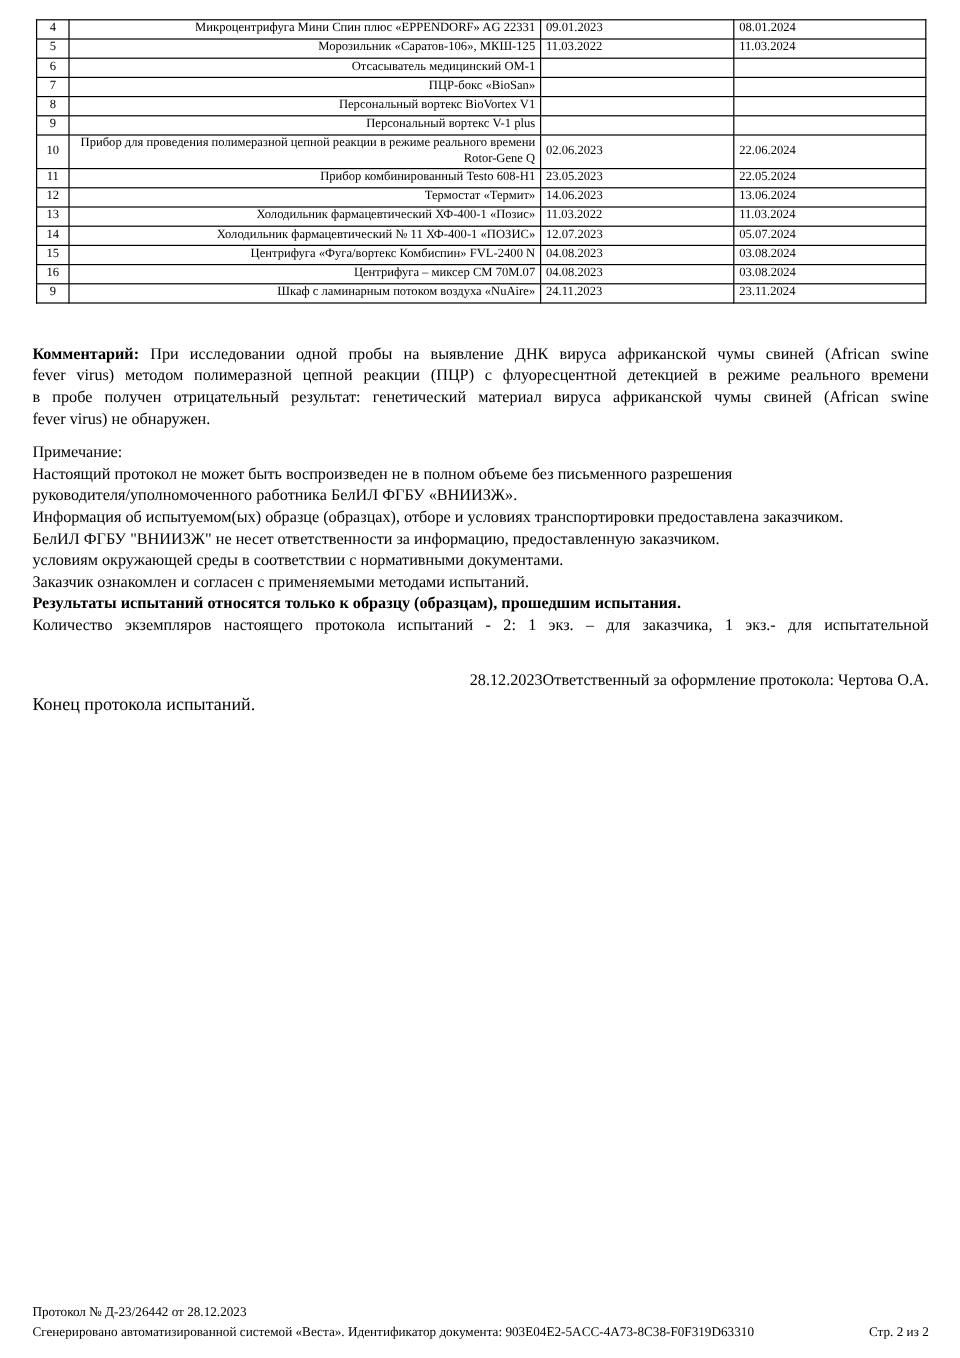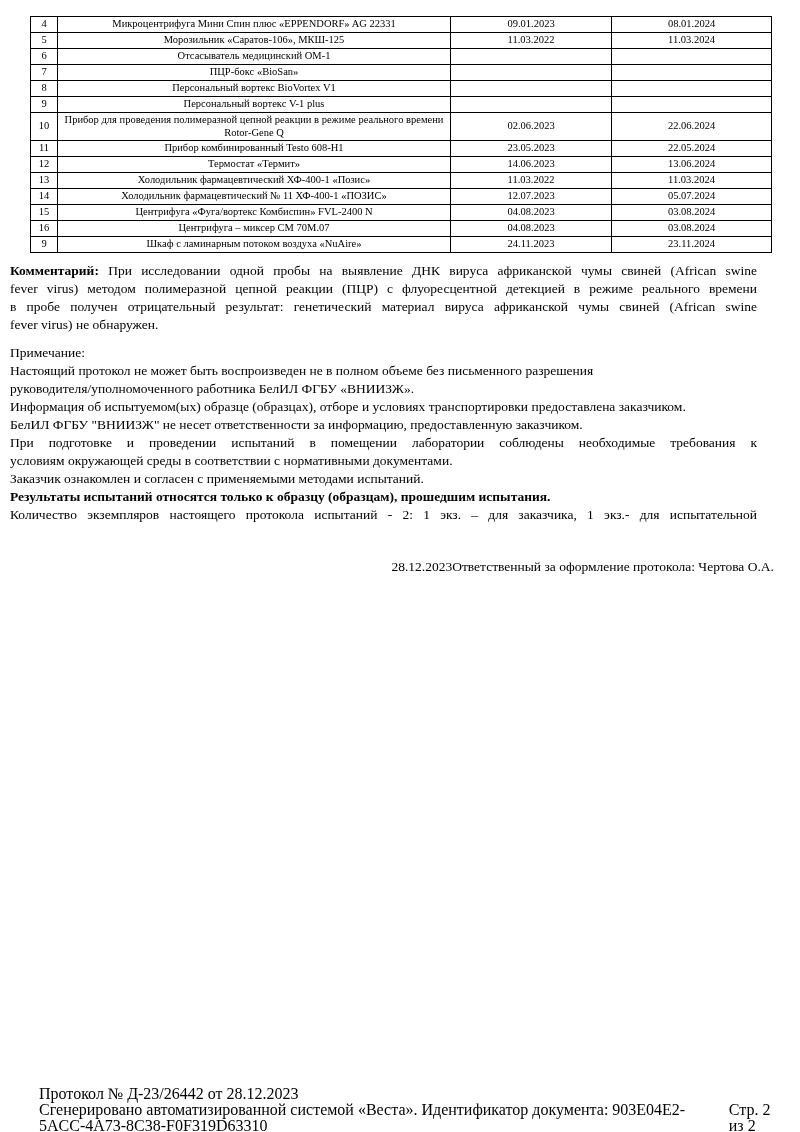--- a/index.html
+++ b/index.html
@@ -24,30 +24,31 @@
     line-height: 12.5px;
   }
   table.equip td {
     border: 1px solid #000;
     padding: 1px 4px;
     height: 13px;
     vertical-align: middle;
     overflow: hidden;
   }
   td.c-num  { text-align: center; padding: 1px 1px; }
-  td.c-name { text-align: center; padding-left: 5px; }
-  td.c-date { text-align: center; }
+  td.c-name { text-align: right; padding-left: 5px; }
+  td.c-date { text-align: left; }
 
   
   .textblock {
     position: absolute;
-    left: 10px;
+    left: 27px;
     width: 747px;
     font-size: 13.5px;
     line-height: 18px;
+    margin-top: 24px;
   }
   .tline { white-space: nowrap; }
   .just  { white-space: normal; text-align: justify; text-align-last: justify; }
   .b     { font-weight: bold; }
 
   .comment { top: 262px; }
   .notes   { top: 344px; }
 
   .signoff {
     position: absolute;
@@ -57,25 +58,25 @@
   }
   .endline {
     position: absolute;
     top: 578px; left: 27px; width: 747px;
     font-size: 15px; line-height: 20px;
   }
 
   
   .footer {
     position: absolute;
-    left: 39px; width: 747px;
-    font-size: 16px; line-height: 16px;
+    left: 27px; width: 747px;
+    font-size: 11px; line-height: 16px;
   }
   .footer-l1 { top: 1086px; }
-  .footer-l2 { top: 1102px; display: flex; justify-content: flex-end; }
+  .footer-l2 { top: 1102px; display: flex; justify-content: space-between; gap: 20px; }
 </style>
 </head>
 <body>
 
 <div class="page">
 
   <div class="table-wrap">
     <table class="equip">
       <colgroup>
         <col style="width:27px">
@@ -192,31 +193,31 @@
     <div class="just">в пробе получен отрицательный результат: генетический материал вируса африканской чумы свиней (African swine</div>
     <div class="tline">fever virus) не обнаружен.</div>
   </div>
 
   <div class="textblock notes">
     <div class="tline">Примечание:</div>
     <div class="tline">Настоящий протокол не может быть воспроизведен не в полном объеме без письменного разрешения</div>
     <div class="tline">руководителя/уполномоченного работника БелИЛ ФГБУ «ВНИИЗЖ».</div>
     <div class="tline">Информация об испытуемом(ых) образце (образцах), отборе и условиях транспортировки предоставлена заказчиком.</div>
     <div class="tline">БелИЛ ФГБУ "ВНИИЗЖ" не несет ответственности за информацию, предоставленную заказчиком.</div>
-    <div class="just">При подготовке и проведении испытаний в помещении лаборатории соблюдены необходимые требования к</div>
     <div class="tline">условиям окружающей среды в соответствии с нормативными документами.</div>
     <div class="tline">Заказчик ознакомлен и согласен с применяемыми методами испытаний.</div>
     <div class="tline b">Результаты испытаний относятся только к образцу (образцам), прошедшим испытания.</div>
     <div class="just">Количество экземпляров настоящего протокола испытаний - 2: 1 экз. – для заказчика, 1 экз.- для испытательной</div>
   </div>
 
   <div class="signoff">
     <span>28.12.2023</span>
     <span>Ответственный за оформление протокола: Чертова О.А.</span>
   </div>
+  <div class="endline">Конец протокола испытаний.</div>
 
   <div class="footer footer-l1">Протокол № Д-23/26442 от 28.12.2023</div>
   <div class="footer footer-l2">
     <span>Сгенерировано автоматизированной системой «Веста». Идентификатор документа: 903E04E2-5ACC-4A73-8C38-F0F319D63310</span>
     <span>Стр. 2 из 2</span>
   </div>
 
 </div>
 
 </body></html>

